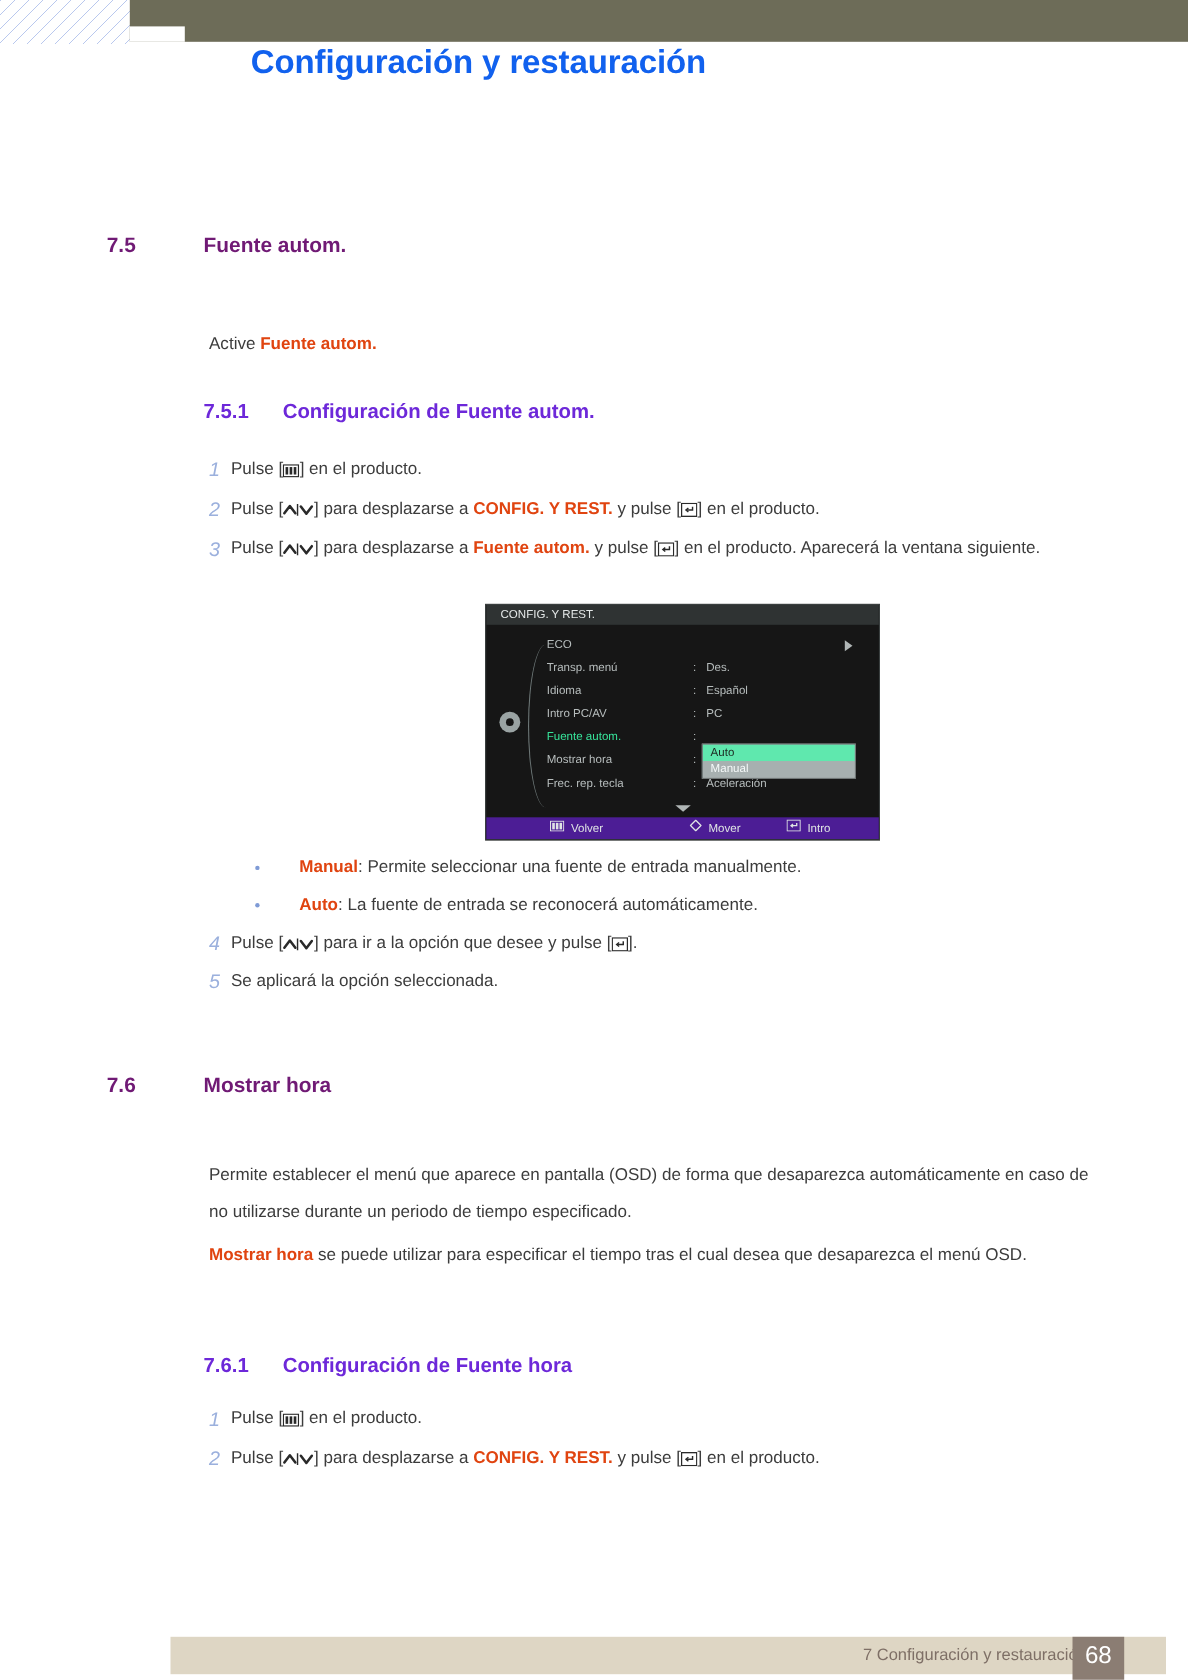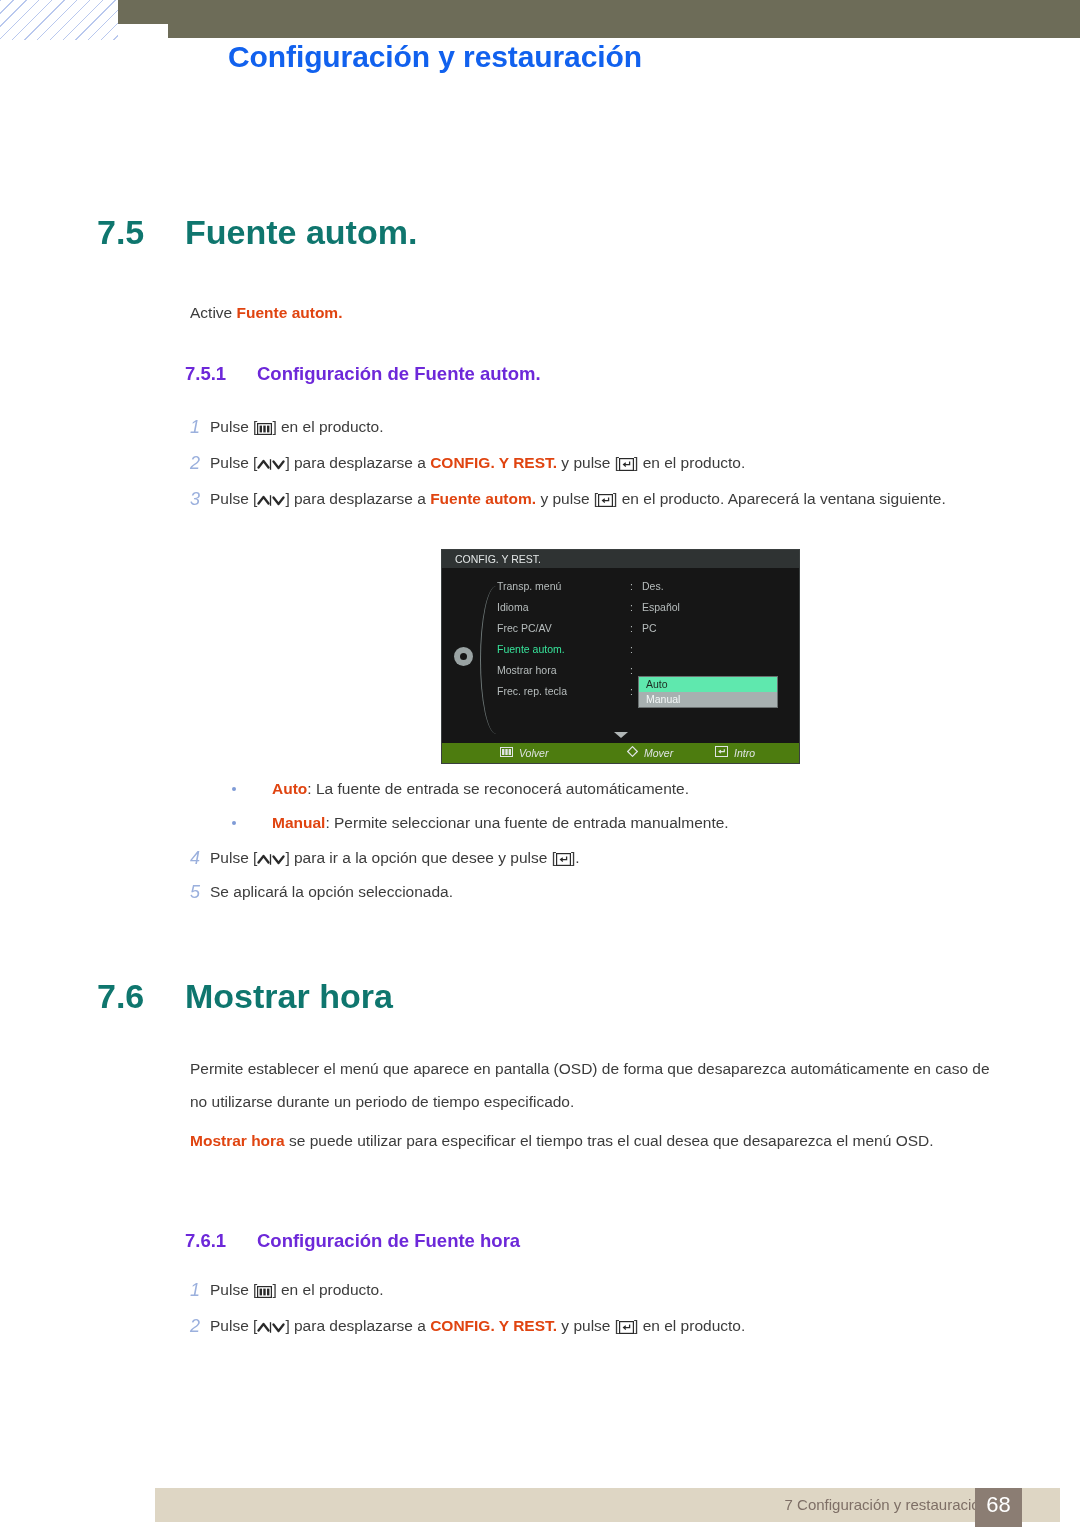--- a/index.html
+++ b/index.html
@@ -45,23 +45,23 @@
     font-size: 30px;
     font-weight: bold;
     color: #1161ee;
     letter-spacing: -0.1px;
     white-space: nowrap;
   }
 
   
   .sec-h1 {
     position: absolute;
-    font-size: 34px;
+    font-size: 19px;
     font-weight: bold;
-    color: #0f766e;
+    color: #701a75;
     white-space: nowrap;
   }
   .sec-h1 .num { display: inline-block; width: 88px; }
 
   .sec-h2 {
     position: absolute;
     left: 185px;
     font-size: 18.5px;
     font-weight: bold;
     color: #6d28d9;
@@ -240,25 +240,24 @@
     color: #1d2b22;
   }
   .osd-drop .dopt.off {
     background: #a7b0b0;
     color: #f4f8f8;
   }
   .osd-foot {
     position: absolute;
     left: 0; bottom: 0;
     width: 100%; height: 20px;
-    background: #4d7c0f;
+    background: #4c1d95;
     color: #dfe4e4;
     font-size: 10.5px;
     line-height: 20px;
-    font-style: italic;
   }
   .osd-foot .fitem {
     position: absolute;
     display: flex;
     align-items: center;
     gap: 6px;
   }
   .osd-foot .fi1 { left: 58px; }
   .osd-foot .fi2 { left: 185px; }
   .osd-foot .fi3 { left: 273px; }
@@ -345,31 +344,35 @@
           </svg></span>] en el producto. Aparecerá la ventana siguiente.</span>
     </div>
   </div>
 
 <div class="osd">
   <div class="osd-title">CONFIG. Y REST.</div>
   <div class="osd-gear"></div>
   <div class="osd-arc"></div>
   <div class="osd-rows" id="osd-rows">
       <div class="osd-row">
+        <span class="osd-label">ECO</span>
+        <span class="osd-caret"></span>
+      </div>
+      <div class="osd-row">
         <span class="osd-label">Transp. menú</span>
         <span class="osd-colon">:</span>
         <span class="osd-val">Des.</span>
       </div>
       <div class="osd-row">
         <span class="osd-label">Idioma</span>
         <span class="osd-colon">:</span>
         <span class="osd-val">Español</span>
       </div>
       <div class="osd-row">
-        <span class="osd-label">Frec PC/AV</span>
+        <span class="osd-label">Intro PC/AV</span>
         <span class="osd-colon">:</span>
         <span class="osd-val">PC</span>
       </div>
       <div class="osd-row sel">
         <span class="osd-label">Fuente autom.</span>
         <span class="osd-colon">:</span>
       </div>
       <div class="osd-row">
         <span class="osd-label">Mostrar hora</span>
         <span class="osd-colon">:</span>
@@ -414,22 +417,22 @@
           <path d="M9.3 3.2 L9.3 5.6 L4.4 5.6" fill="none" stroke="#e0e5e5" stroke-width="1.2"></path>
           <path d="M5.9 4.1 L4.1 5.6 L5.9 7.1" fill="none" stroke="#e0e5e5" stroke-width="1.2"></path>
         </svg>
       </span>
       <span>Intro</span>
     </span>
   </div>
 </div>
 
 <div class="blist" style="top:772px;" id="option-bullets">
+    <div class="bi"><span class="bdot"></span><span class="hl">Manual</span><span>: Permite seleccionar una fuente de entrada manualmente.</span></div>
     <div class="bi"><span class="bdot"></span><span class="hl">Auto</span><span>: La fuente de entrada se reconocerá automáticamente.</span></div>
-    <div class="bi"><span class="bdot"></span><span class="hl">Manual</span><span>: Permite seleccionar una fuente de entrada manualmente.</span></div>
   </div>
 
 <div id="steps-751-after">
     <div class="step" style="top: 843px;">
       <span class="sn">4</span>
       <span class="stxt">Pulse [<span class="key"><svg width="28" height="13" viewBox="0 0 28 13">
             <path d="M1.5 9.5 L6.5 3 L11.5 9.5" fill="none" stroke="#2a2a2a" stroke-width="2.3" stroke-linecap="round" stroke-linejoin="round"></path>
             <path d="M13.5 1.2 L13.5 11.8" stroke="#2a2a2a" stroke-width="1.3"></path>
             <path d="M16.5 3.5 L21.5 10 L26.5 3.5" fill="none" stroke="#2a2a2a" stroke-width="2.3" stroke-linecap="round" stroke-linejoin="round"></path>
           </svg></span>] para ir a la opción que desee y pulse [<span class="key"><svg width="15" height="13" viewBox="0 0 15 13">

